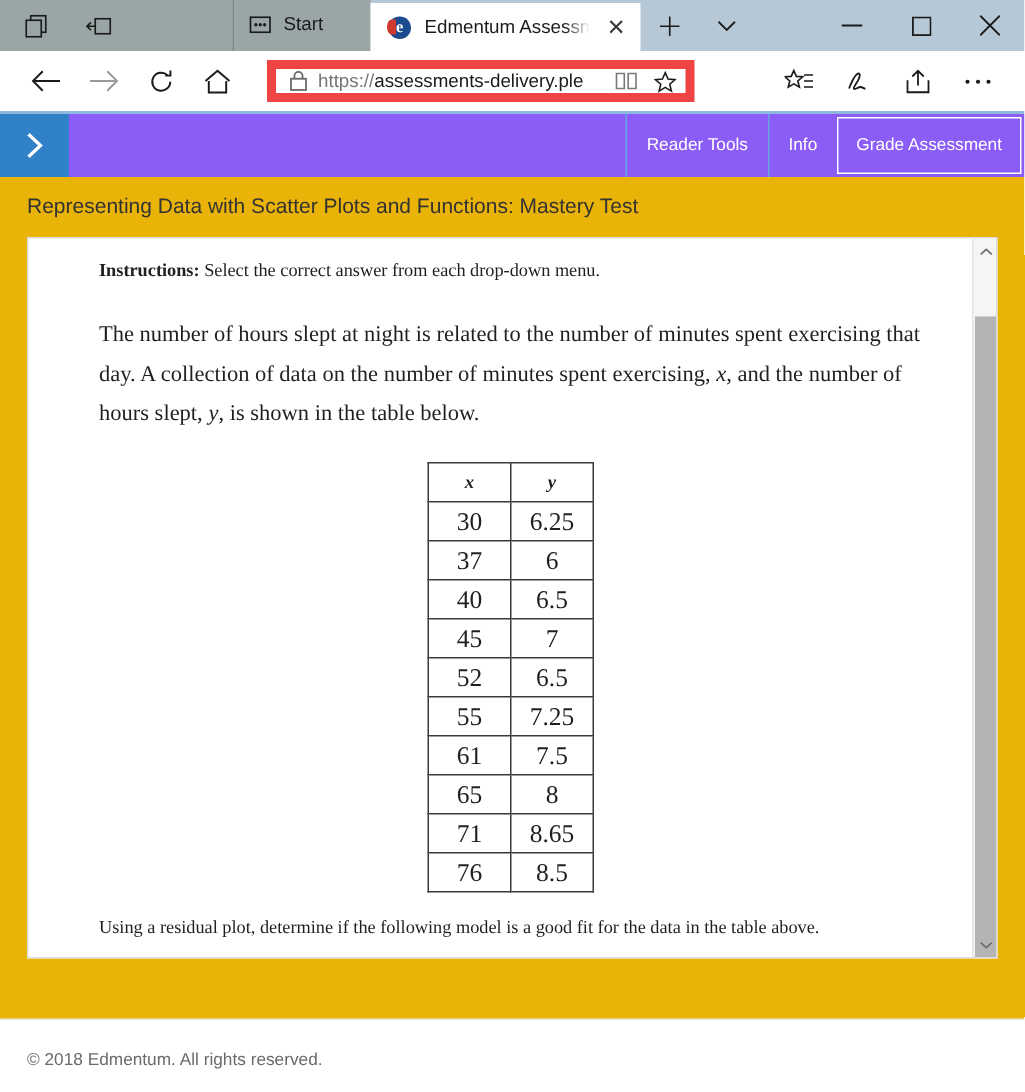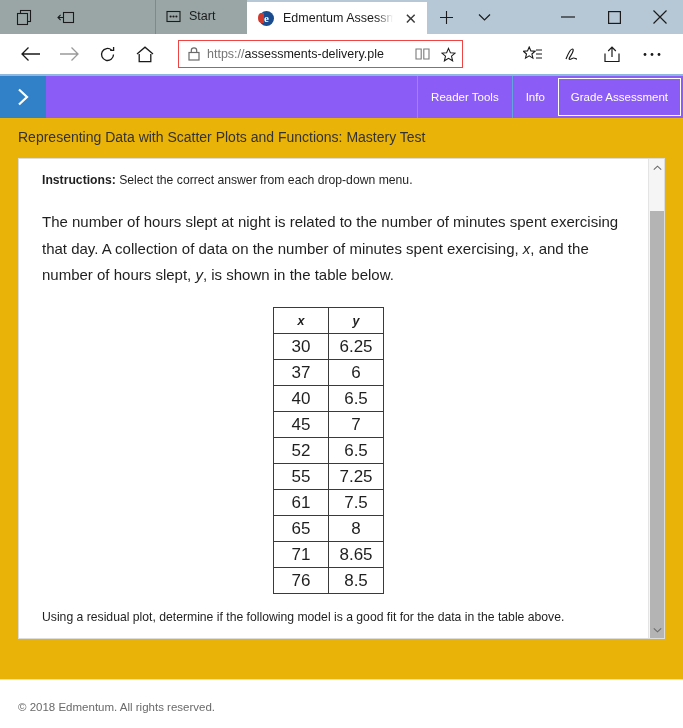--- a/index.html
+++ b/index.html
@@ -93,21 +93,21 @@
     padding: 0 12px;
     gap: 0;
     border-bottom: 2px solid #8fb8e0;
   }
   .navbtn { width: 38px; height: 38px; display:flex; align-items:center; justify-content:center; color:#1a1a1a; }
   .urlbar {
     flex: 1;
     height: 28px;
     margin: 0 8px 0 14px;
     max-width: 285px;
-    border: 1px solid #ef4444;
+    border: 6px solid #ef4444;
     background: #fff;
     display: flex;
     align-items: center;
     padding: 0 6px 0 9px;
     gap: 7px;
   }
   .url-text {
     flex: 1; font-size: 12.5px; color: #767676;
     white-space: nowrap; overflow: hidden;
   }
@@ -151,21 +151,21 @@
     color: #333333;
     padding: 11px 0 9px 18px;
   }
   .panel {
     position: absolute;
     left: 18px; right: 18px; top: 40px; bottom: 40px;
     background: #ffffff;
     border: 1px solid #dcdcdc;
     overflow: hidden;
   }
-  .panel-inner { padding: 14px 34px 10px 8px; }
+  .panel-inner { padding: 14px 34px 10px 32px; font-family: Liberation Serif, serif; }
 
   .instructions { font-size: 12.2px; color: #1f1f1f; margin: 0 0 22px 15px; }
   .instructions b { font-weight: bold; }
 
   .para { font-size: 15px; color: #1f1f1f; line-height: 1.78; margin: 0 0 18px 15px; }
   .para i { font-style: italic; }
 
   
   .dtable-wrap { display: flex; justify-content: center; margin: 0 0 16px 0; }
   table.dtable { border-collapse: collapse; }

